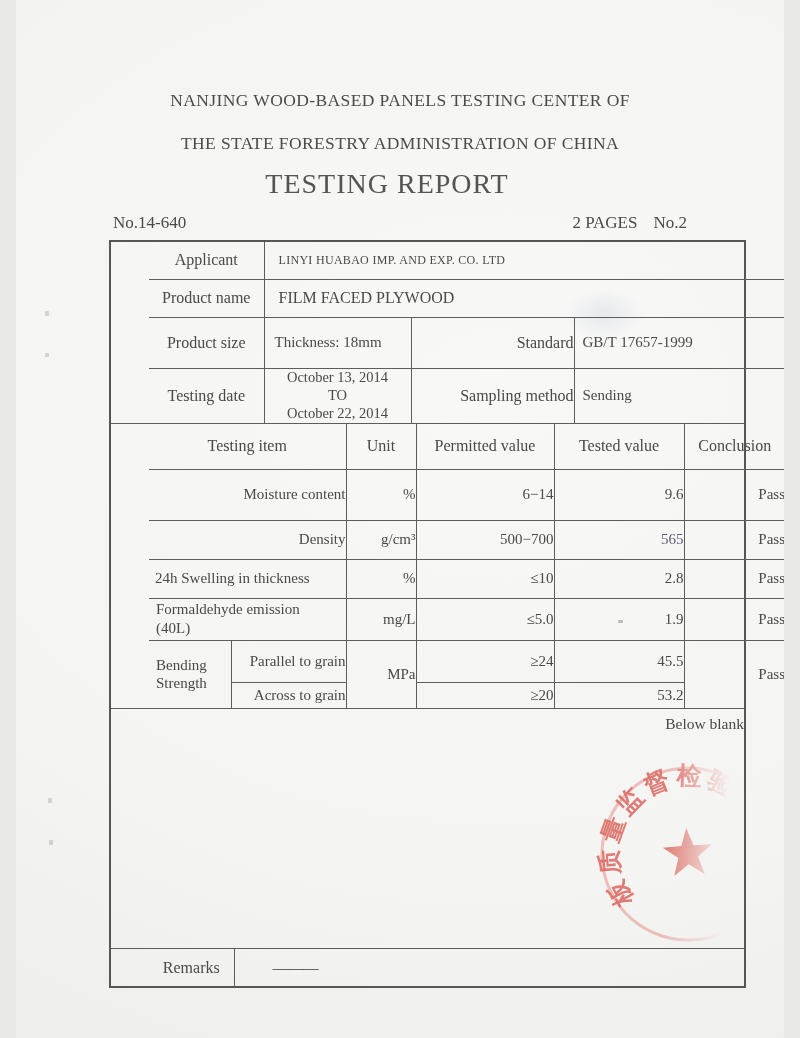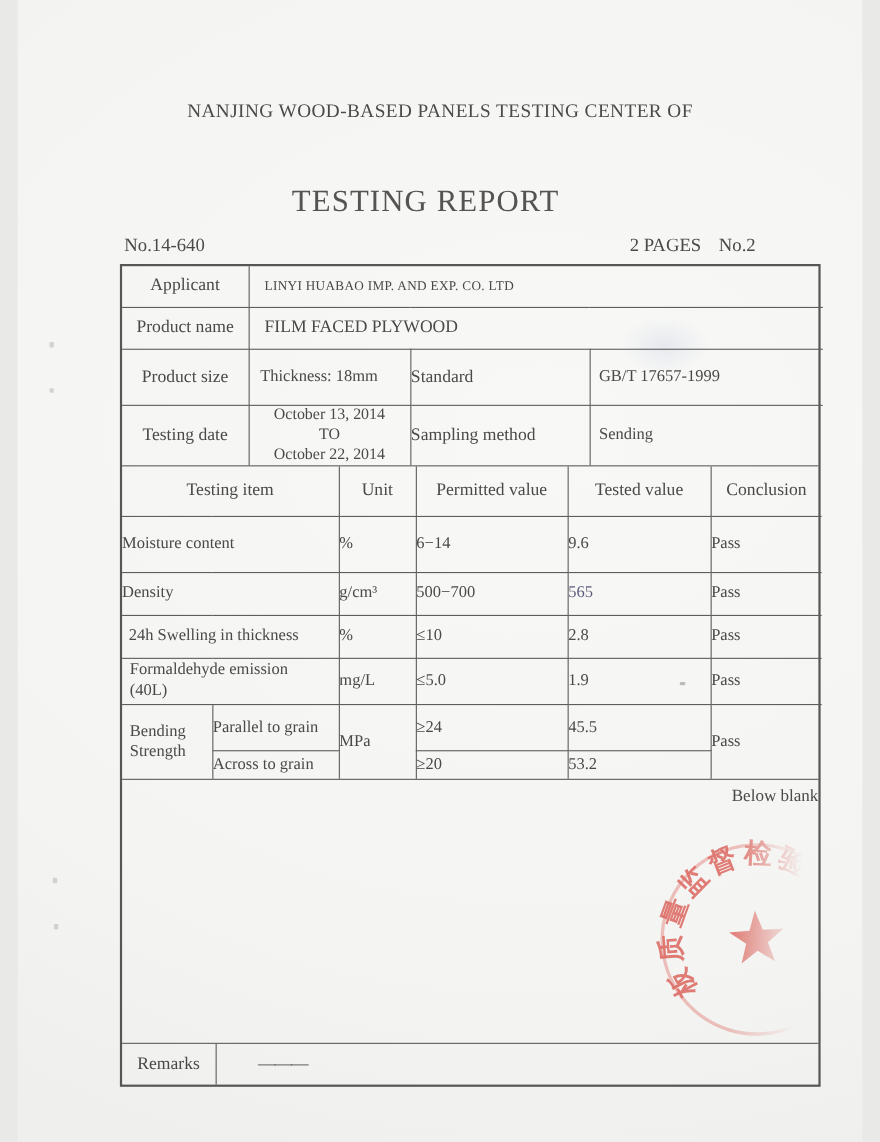--- a/index.html
+++ b/index.html
@@ -26,29 +26,29 @@
                text-indent: -26px; font-weight: 500; }
   .report-no { position: absolute; top: 213px; left: 97px; font-size: 17px; color: #4b4a49; }
   .pages-line { position: absolute; top: 213px; right: 97px; font-size: 17px; color: #4b4a49; }
   .pages-line .gap { display: inline-block; width: 16px; }
 
   
   .doc-table {
     position: absolute; left: 93px; top: 240px; width: 637px;
     border: 2px solid #575655;
   }
-  table { border-collapse: collapse; width: 100%; table-layout: fixed; border-style: hidden; }
+  table { border-collapse: collapse; width: 100%; table-layout: fixed; border-style: hidden; margin-left: 38px; }
   td, th { border: 1px solid #5e5d5c; font-weight: normal; vertical-align: middle;
            font-size: 16px; color: #4a4948; overflow: hidden; }
   .section { border-top: 1px solid #5e5d5c; }
 
   .lbl { text-align: center; }
   .val-left { text-align: left; padding-left: 14px; }
   .pad8 { padding-left: 8px; }
-  .center { text-align: left; }
+  .center { text-align: right; }
   .fs15 { font-size: 15px; }
   .fs17 { font-size: 12px; letter-spacing: .3px; }
   .date-cell { text-align: center; font-size: 14.5px; line-height: 1.22; }
   .two-line { line-height: 1.25; padding-left: 7px; }
 
   
   .below-blank { position: relative; height: 240px; }
   .below-blank .bb-text { padding-top: 6px; text-align: right; font-size: 15.5px; color: #4a4948; }
 
   
@@ -86,20 +86,21 @@
 <div class="page">
 
   <div class="smudge"></div>
   <div class="speck s1"></div>
   <div class="speck s2"></div>
   <div class="speck s3"></div>
   <div class="speck s4"></div>
   <div class="speck s5"></div>
 
   <div class="hdr-line hdr-line1">NANJING WOOD-BASED PANELS TESTING CENTER OF</div>
+  <div class="hdr-line hdr-line2">THE STATE FORESTRY ADMINISTRATION OF CHINA</div>
   <div class="doc-title">TESTING REPORT</div>
   <div class="report-no">No.14-640</div>
   <div class="pages-line"><span>2 PAGES</span><span class="gap"></span><span>No.2</span></div>
 
   <div class="doc-table">
 
     <table>
       <colgroup>
           <col style="width:115px">
           <col style="width:147px">

